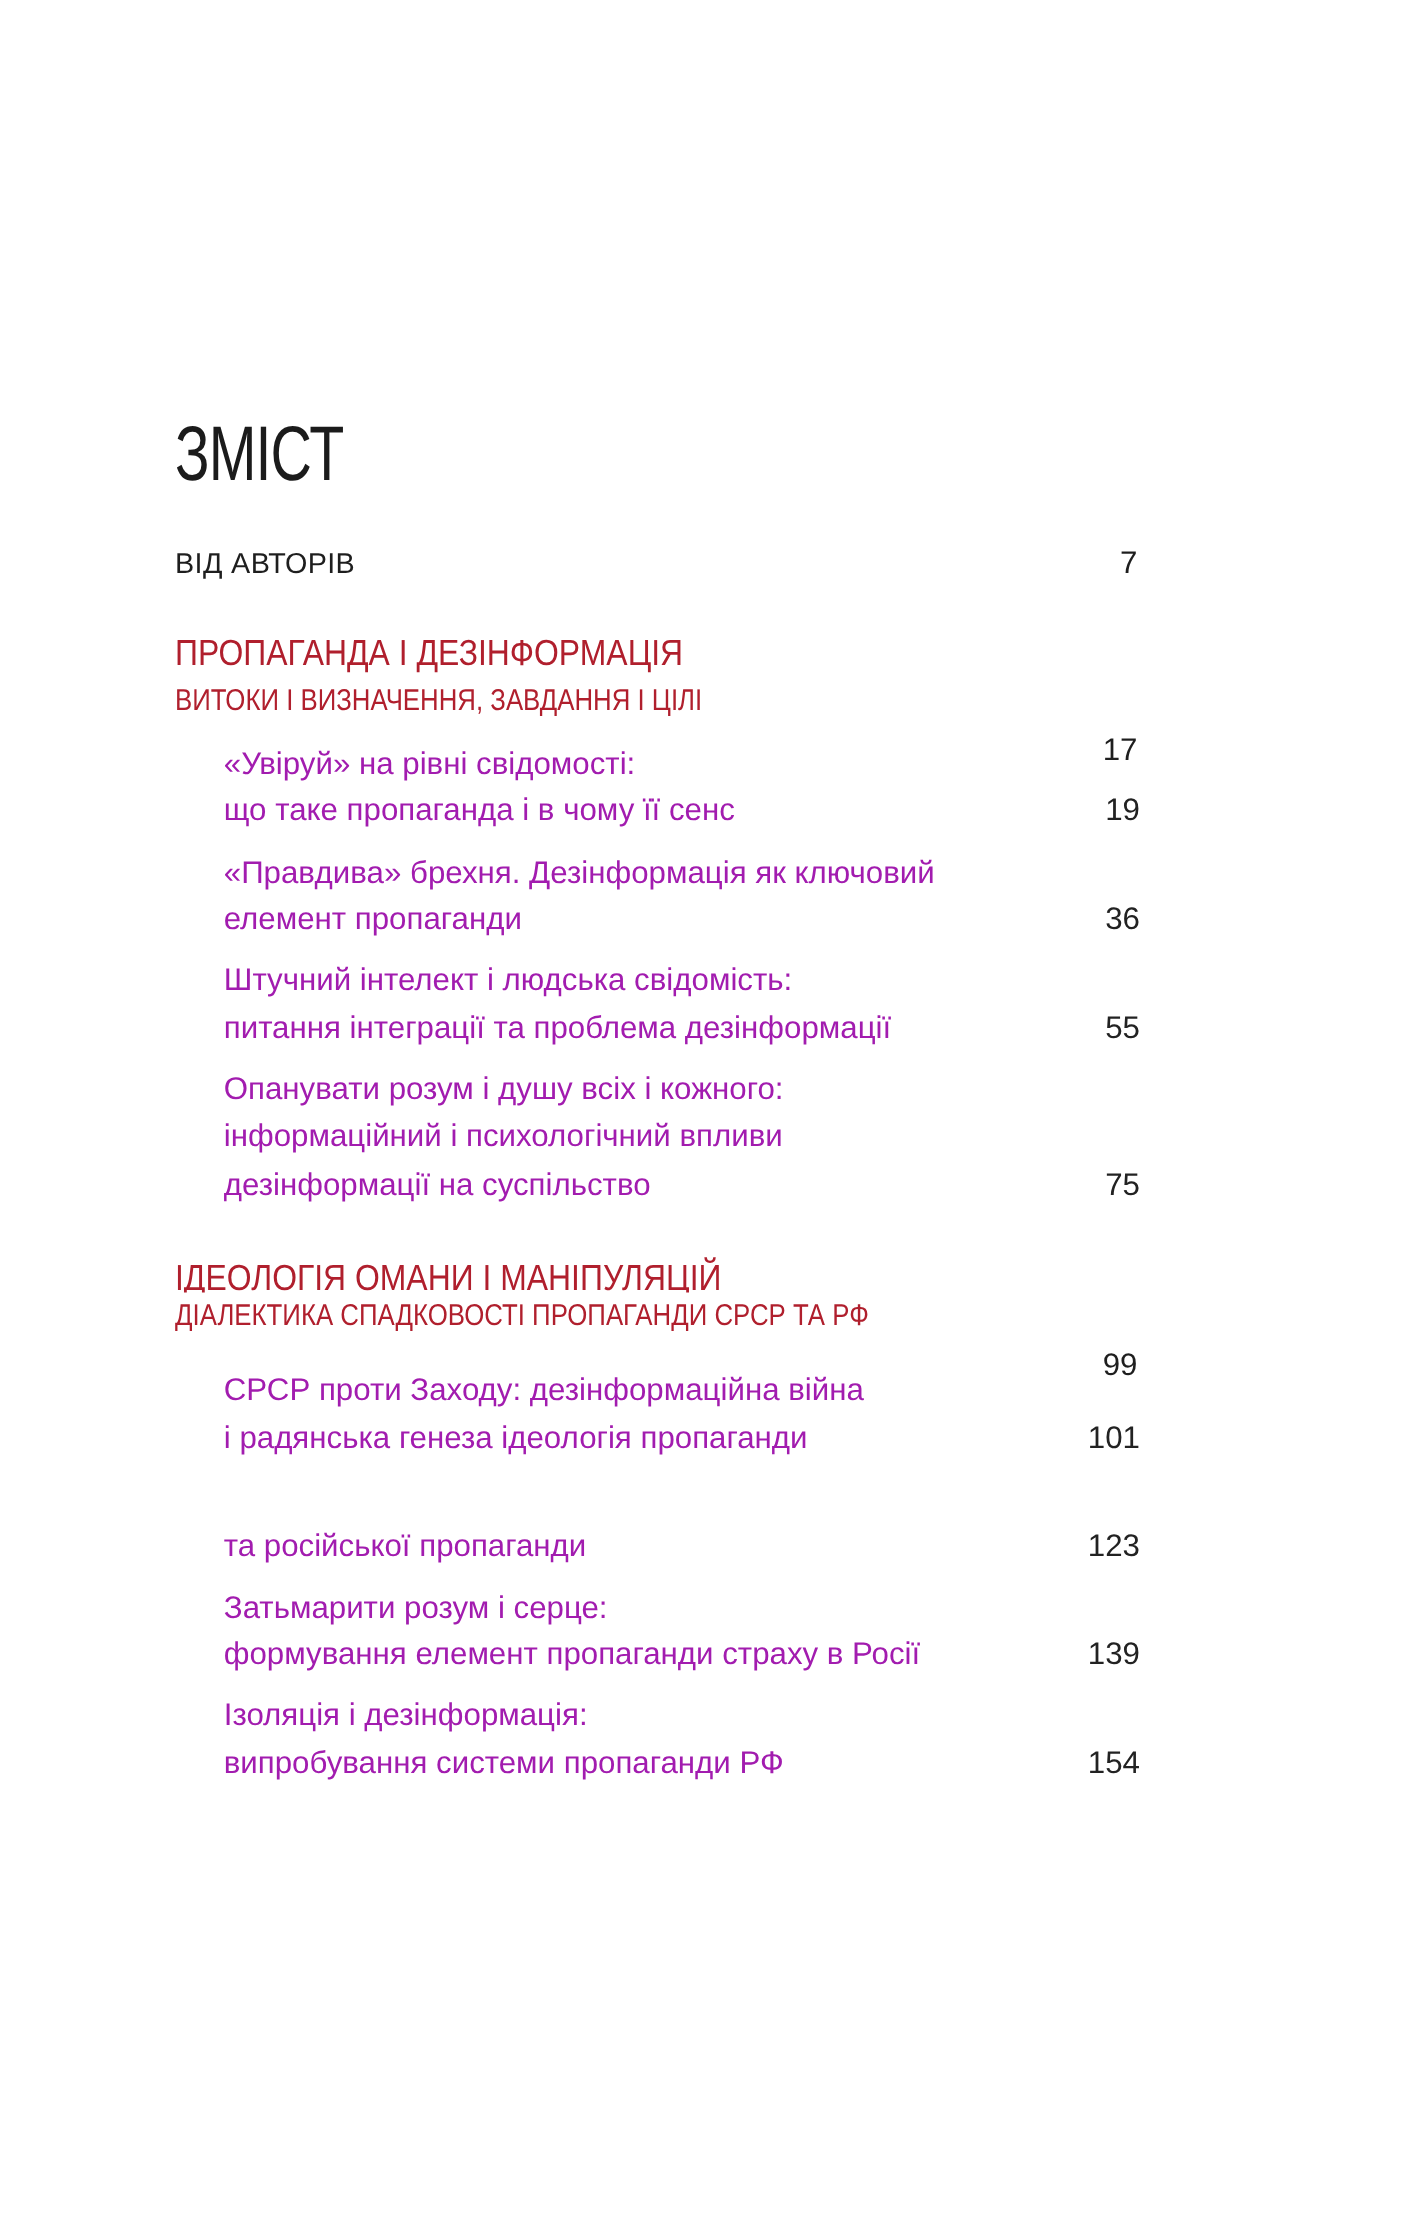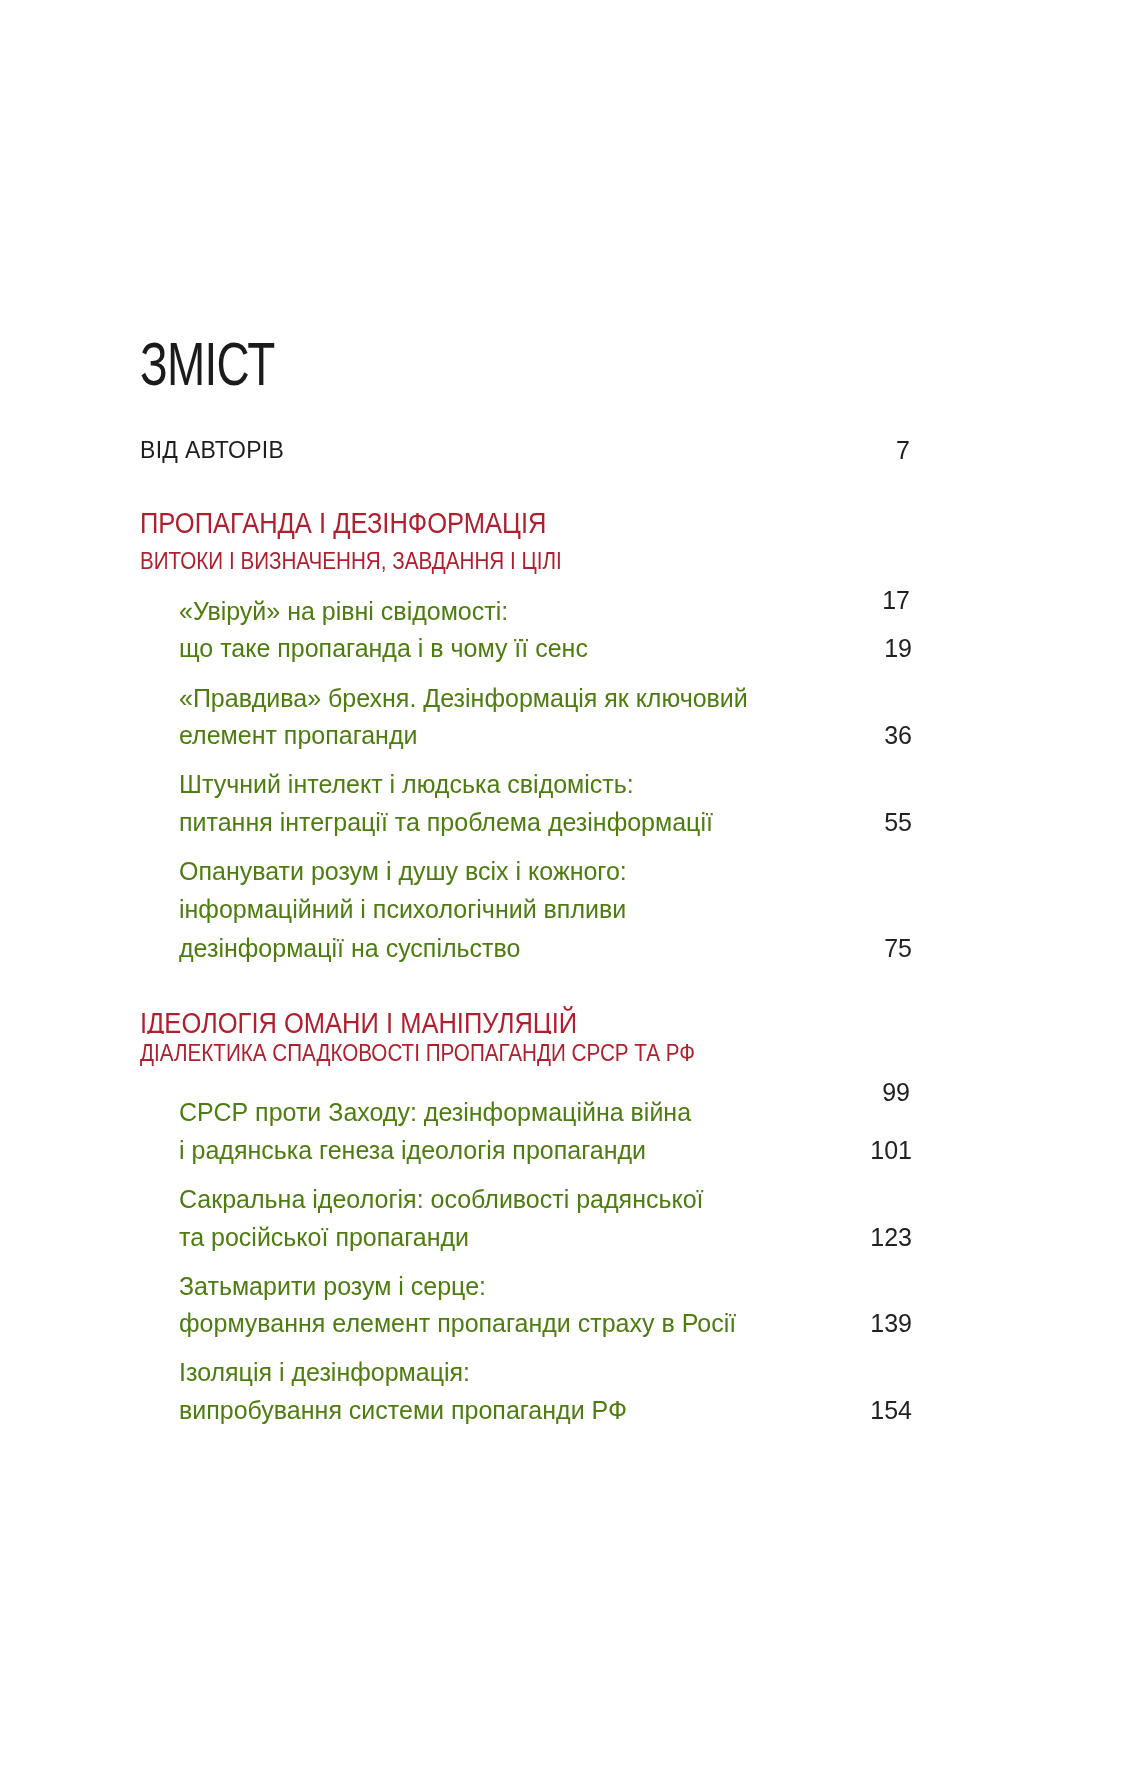--- a/index.html
+++ b/index.html
@@ -27,21 +27,21 @@
 
   .sec-title { position: absolute; left: 140px; margin: 0; font-weight: normal;
      font-size: 29px; line-height: 38px; color: #b01f2d; white-space: nowrap;
      transform: scaleX(0.88); transform-origin: left top; }
 
   .sec-sub .text { left: 140px; font-size: 24px; color: #b01f2d;
      transform: scaleX(0.86); transform-origin: left top; padding-right: 8px; }
   .sec-sub .leader { left: 140px; }
   .sec-sub .num { font-size: 25px; color: #1e1e1e; margin-top: 39px; }
 
-  .l1 .text { left: 179px; font-size: 25px; color: #4d7c0f; }
+  .l1 .text { left: 179px; font-size: 25px; color: #a21caf; }
   .l1 .leader { left: 179px; }
   .l1 .num { font-size: 25px; color: #222; right: 218px; width: 50px; }
 </style>
 </head>
 <body>
 
 <div class="page">
 
   <h1 class="toc-title">ЗМІСТ</h1>
 
@@ -106,23 +106,20 @@
 
   <div class="row l1 cont" style="top:1093px">
     <span class="text">СРСР проти Заходу: дезінформаційна війна</span>
   </div>
   <div class="row l1" style="top:1131px">
     <span class="text">і радянська генеза ідеологія пропаганди</span>
     <span class="leader"></span>
     <span class="num">101</span>
   </div>
 
-  <div class="row l1 cont" style="top:1180px">
-    <span class="text">Сакральна ідеологія: особливості радянської</span>
-  </div>
   <div class="row l1" style="top:1218px">
     <span class="text">та російської пропаганди</span>
     <span class="leader"></span>
     <span class="num">123</span>
   </div>
 
   <div class="row l1 cont" style="top:1267px">
     <span class="text">Затьмарити розум і серце:</span>
   </div>
   <div class="row l1" style="top:1304px">

